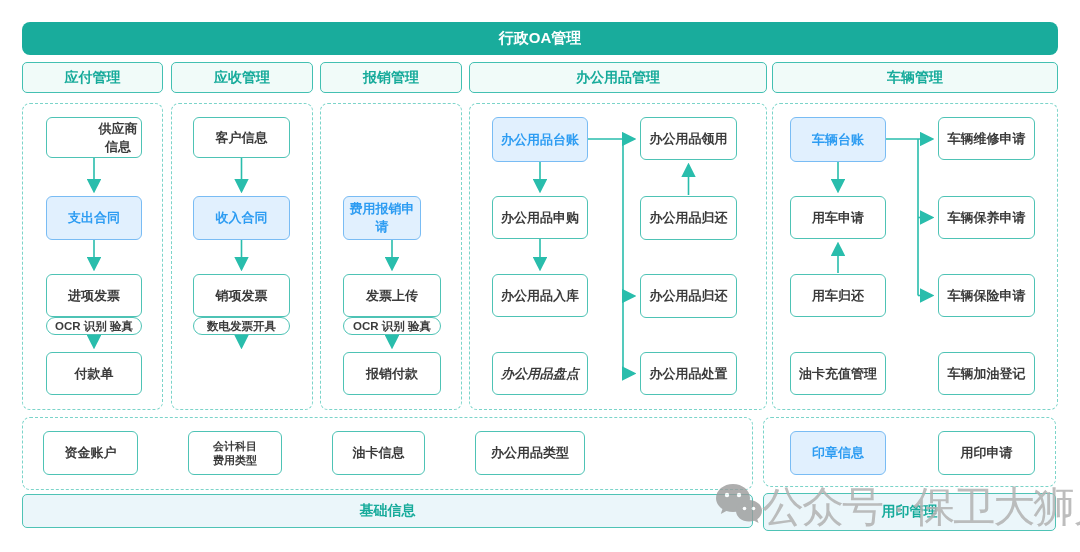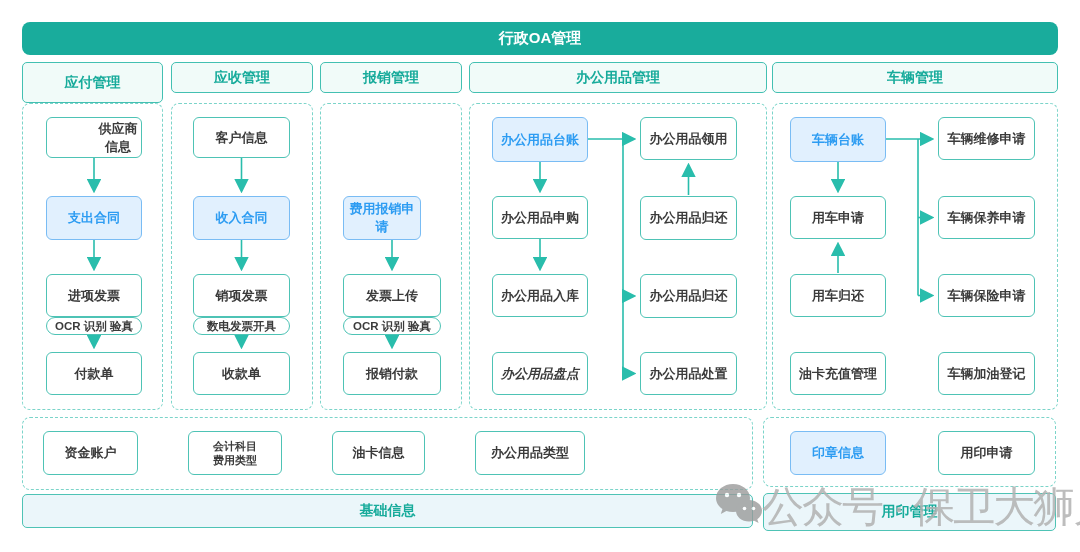--- a/index.html
+++ b/index.html
@@ -29,21 +29,21 @@
 </style>
 </head>
 <body>
 
 <div id="canvas">
 
   <div class="banner-top" style="left:22px;top:22px;width:1036px;height:33px;">
     <span>行政OA管理</span>
   </div>
 
-  <div class="header" style="left:22px;top:62px;width:141px;height:41px;text-align:right;">
+  <div class="header" style="left:22px;top:62px;width:141px;height:31px;text-align:right;">
       <span>应付管理</span>
     </div>
   <div class="header" style="left:171px;top:62px;width:142px;height:31px;">
       <span>应收管理</span>
     </div>
   <div class="header" style="left:320px;top:62px;width:142px;height:31px;">
       <span>报销管理</span>
     </div>
   <div class="header" style="left:469px;top:62px;width:298px;height:31px;">
       <span>办公用品管理</span>
@@ -100,21 +100,20 @@
   <div class="node" style="left:46px;top:117px;width:96px;height:41px;padding-left:48px;">供应商信息</div>
   <div class="node blue" style="left:46px;top:196px;width:96px;height:44px;">支出合同</div>
   <div class="node" style="left:46px;top:274px;width:96px;height:43px;">进项发票</div>
   <div class="tag" style="left:46px;top:317px;width:96px;height:18px;">OCR 识别 验真</div>
   <div class="node" style="left:46px;top:352px;width:96px;height:43px;">付款单</div>
 
   <div class="node" style="left:193px;top:117px;width:97px;height:41px;">客户信息</div>
   <div class="node blue" style="left:193px;top:196px;width:97px;height:44px;">收入合同</div>
   <div class="node" style="left:193px;top:274px;width:97px;height:43px;">销项发票</div>
   <div class="tag" style="left:193px;top:317px;width:97px;height:18px;">数电发票开具</div>
-  <div class="node" style="left:193px;top:352px;width:97px;height:43px;">收款单</div>
 
   <div class="node blue" style="left:343px;top:196px;width:78px;height:44px;">费用报销申请</div>
   <div class="node" style="left:343px;top:274px;width:98px;height:43px;">发票上传</div>
   <div class="tag" style="left:343px;top:317px;width:98px;height:18px;">OCR 识别 验真</div>
   <div class="node" style="left:343px;top:352px;width:98px;height:43px;">报销付款</div>
 
   <div class="node blue" style="left:492px;top:117px;width:96px;height:45px;">办公用品台账</div>
   <div class="node" style="left:492px;top:196px;width:96px;height:43px;">办公用品申购</div>
   <div class="node" style="left:492px;top:274px;width:96px;height:43px;">办公用品入库</div>
   <div class="node" style="left:492px;top:352px;width:96px;height:43px;font-style:italic;">办公用品盘点</div>

